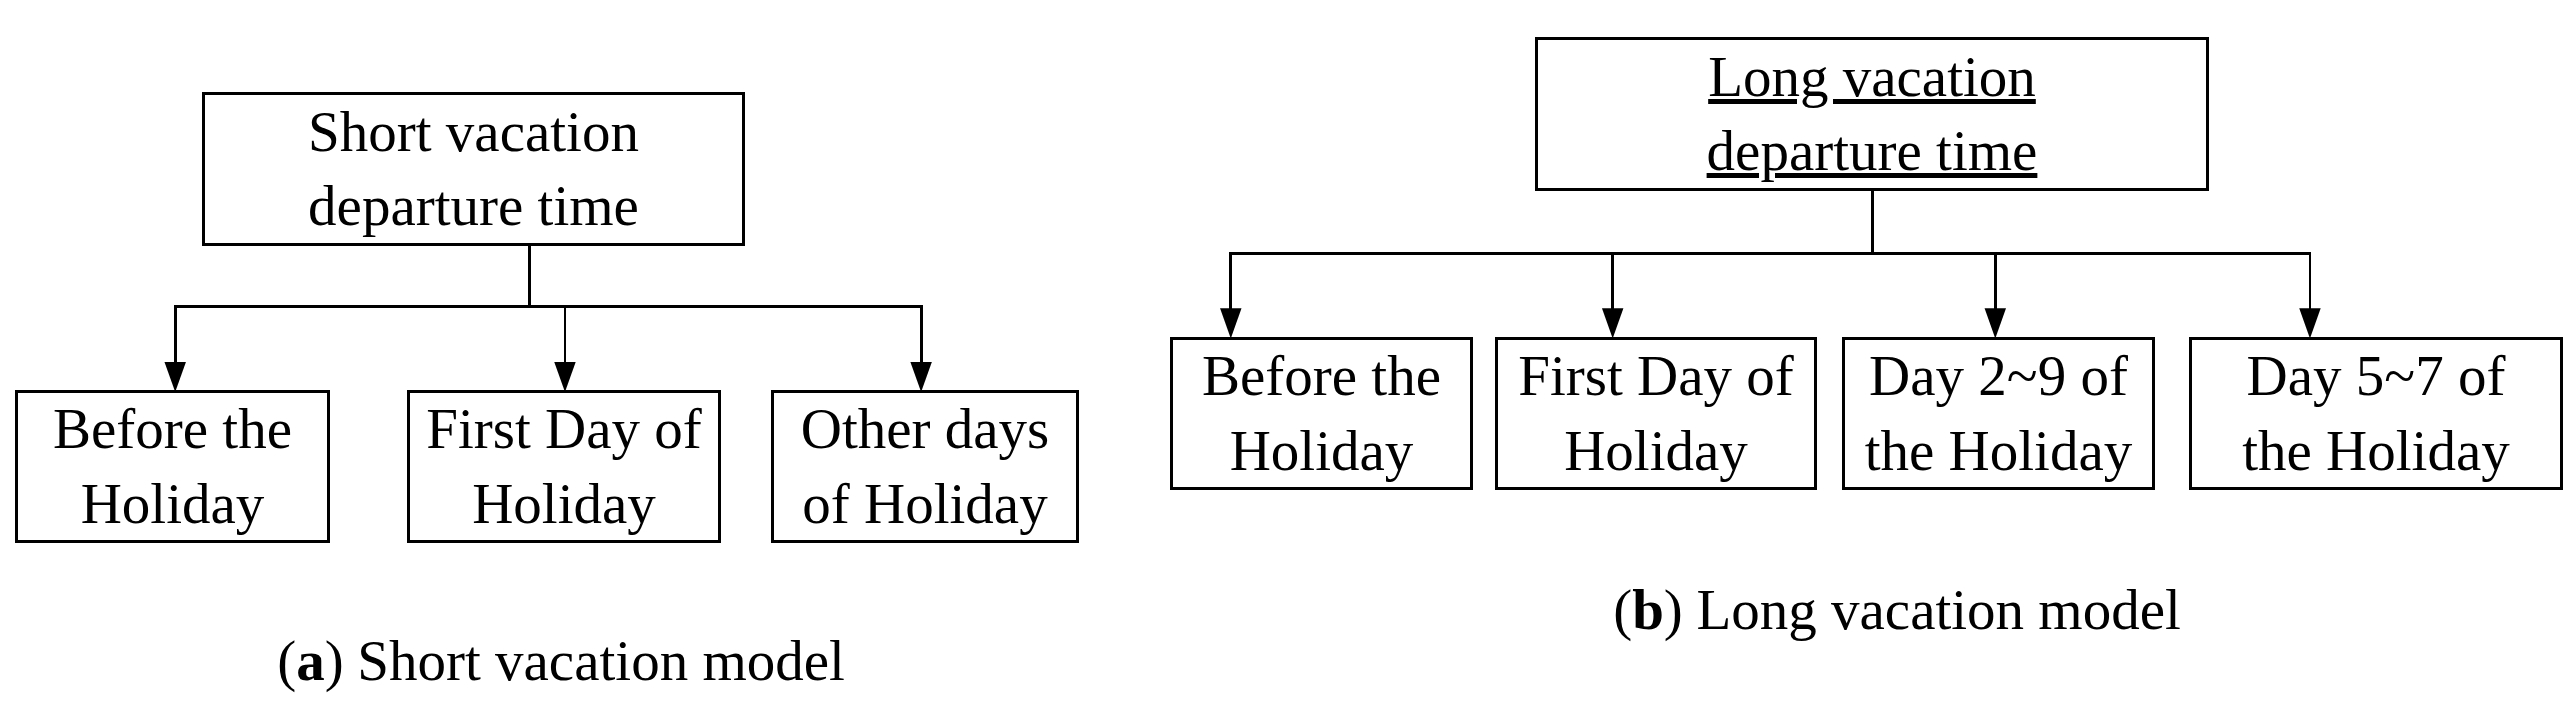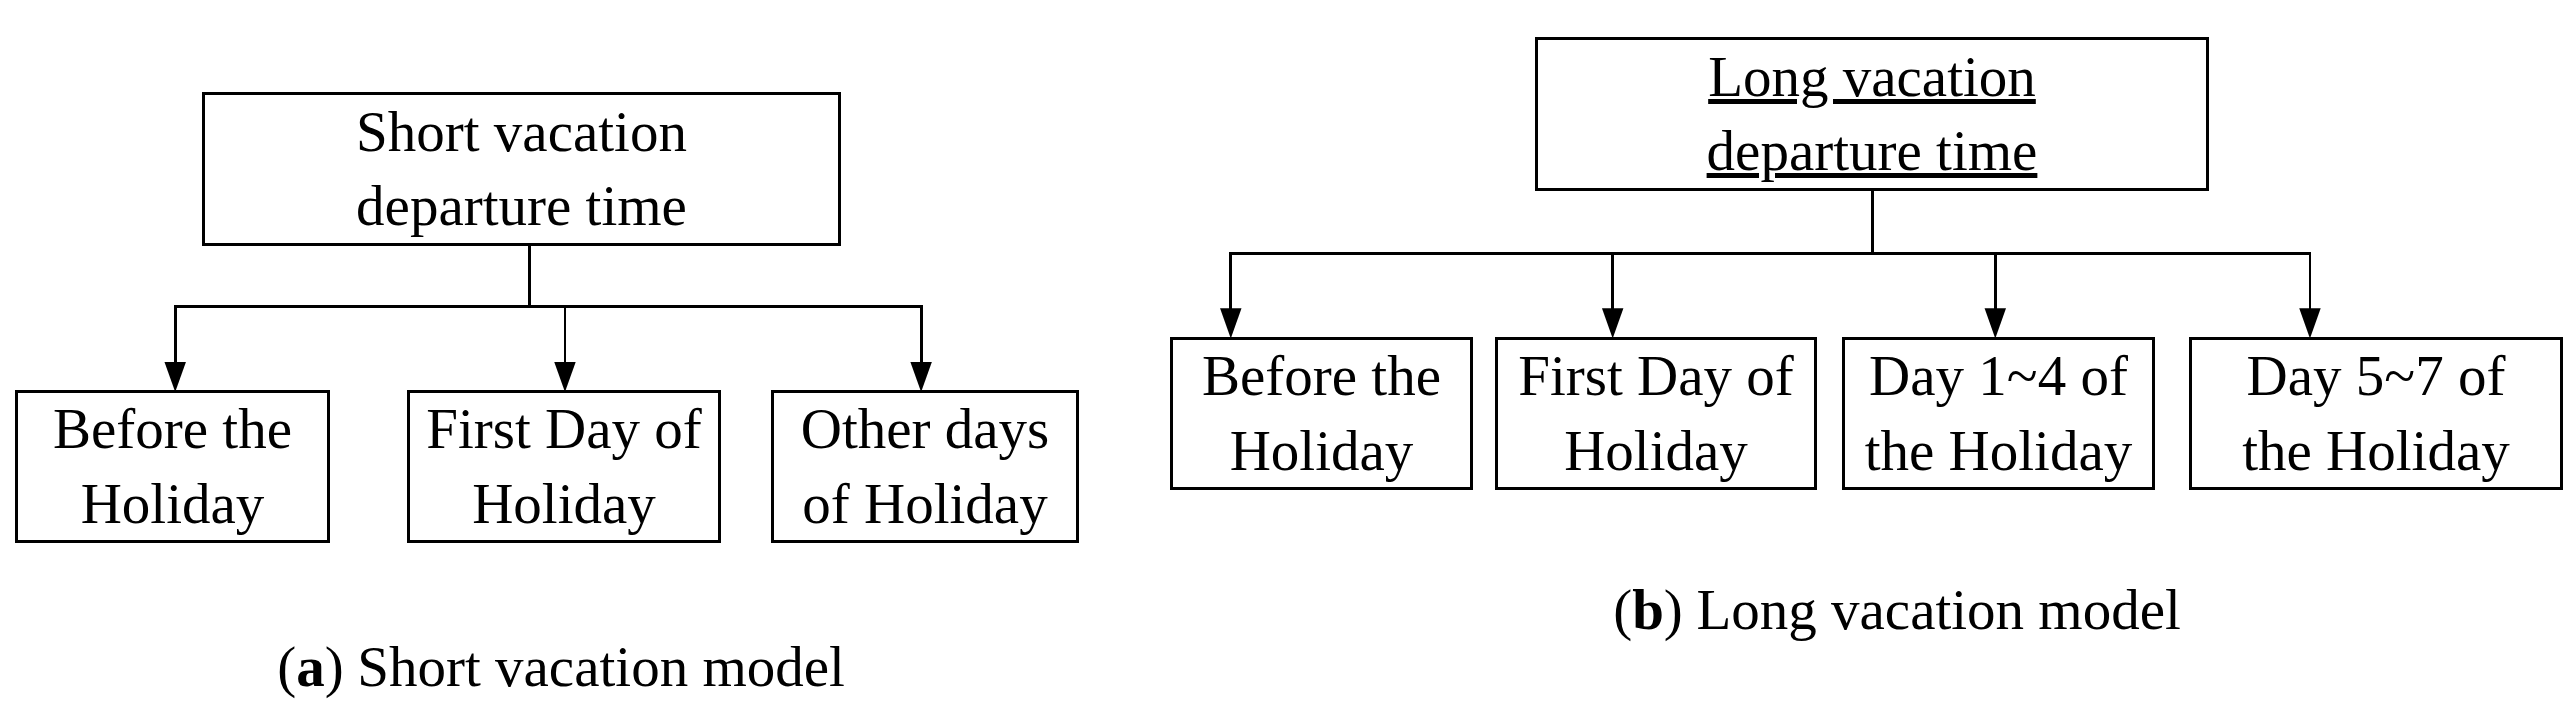--- a/index.html
+++ b/index.html
@@ -85,48 +85,48 @@
     </g>
     <g fill="#000000" stroke="none">
       <polygon points="1721,473 1706,431 1736,431"></polygon>
       <polygon points="2255,473 2240,431 2270,431"></polygon>
       <polygon points="2790,473 2775,431 2805,431"></polygon>
       <polygon points="3230,473 3215,431 3245,431"></polygon>
     </g>
   </svg>
 
   <section>
-    <div class="node" style="left:202px; top:92px; width:639px; height:154px;">Short vacation
+    <div class="node" style="left:202px; top:92px; width:543px; height:154px;">Short vacation
 departure time</div>
 
     <div class="node" style="left:15px; top:390px; width:315px; height:153px;">Before the
 Holiday</div>
 
     <div class="node" style="left:407px; top:390px; width:314px; height:153px;">First Day of
 Holiday</div>
 
     <div class="node" style="left:771px; top:390px; width:308px; height:153px;">Other days
 of Holiday</div>
 
-    <div class="caption" style="left:561px; top:632px;margin-top:6px;">
+    <div class="caption" style="left:561px; top:632px;">
       <span>(</span><b class="cap-letter">a</b><span>)</span><span class="cap-text">Short vacation model</span>
     </div>
   </section>
 
   <section>
     <div class="node" style="left:1535px; top:37px; width:674px; height:154px;text-decoration:underline;">Long vacation
 departure time</div>
 
     <div class="node" style="left:1170px; top:337px; width:303px; height:153px;">Before the
 Holiday</div>
 
     <div class="node" style="left:1495px; top:337px; width:322px; height:153px;">First Day of
 Holiday</div>
 
-    <div class="node" style="left:1842px; top:337px; width:313px; height:153px;">Day 1~4 of
+    <div class="node" style="left:1842px; top:337px; width:313px; height:153px;">Day 2~9 of
 the Holiday</div>
 
     <div class="node" style="left:2189px; top:337px; width:374px; height:153px;">Day 5~7 of
 the Holiday</div>
 
     <div class="caption" style="left:1865px; top:581px;margin-left:32px;">
       <span>(</span><b class="cap-letter">b</b><span>)</span><span class="cap-text">Long vacation model</span>
     </div>
   </section>
 

